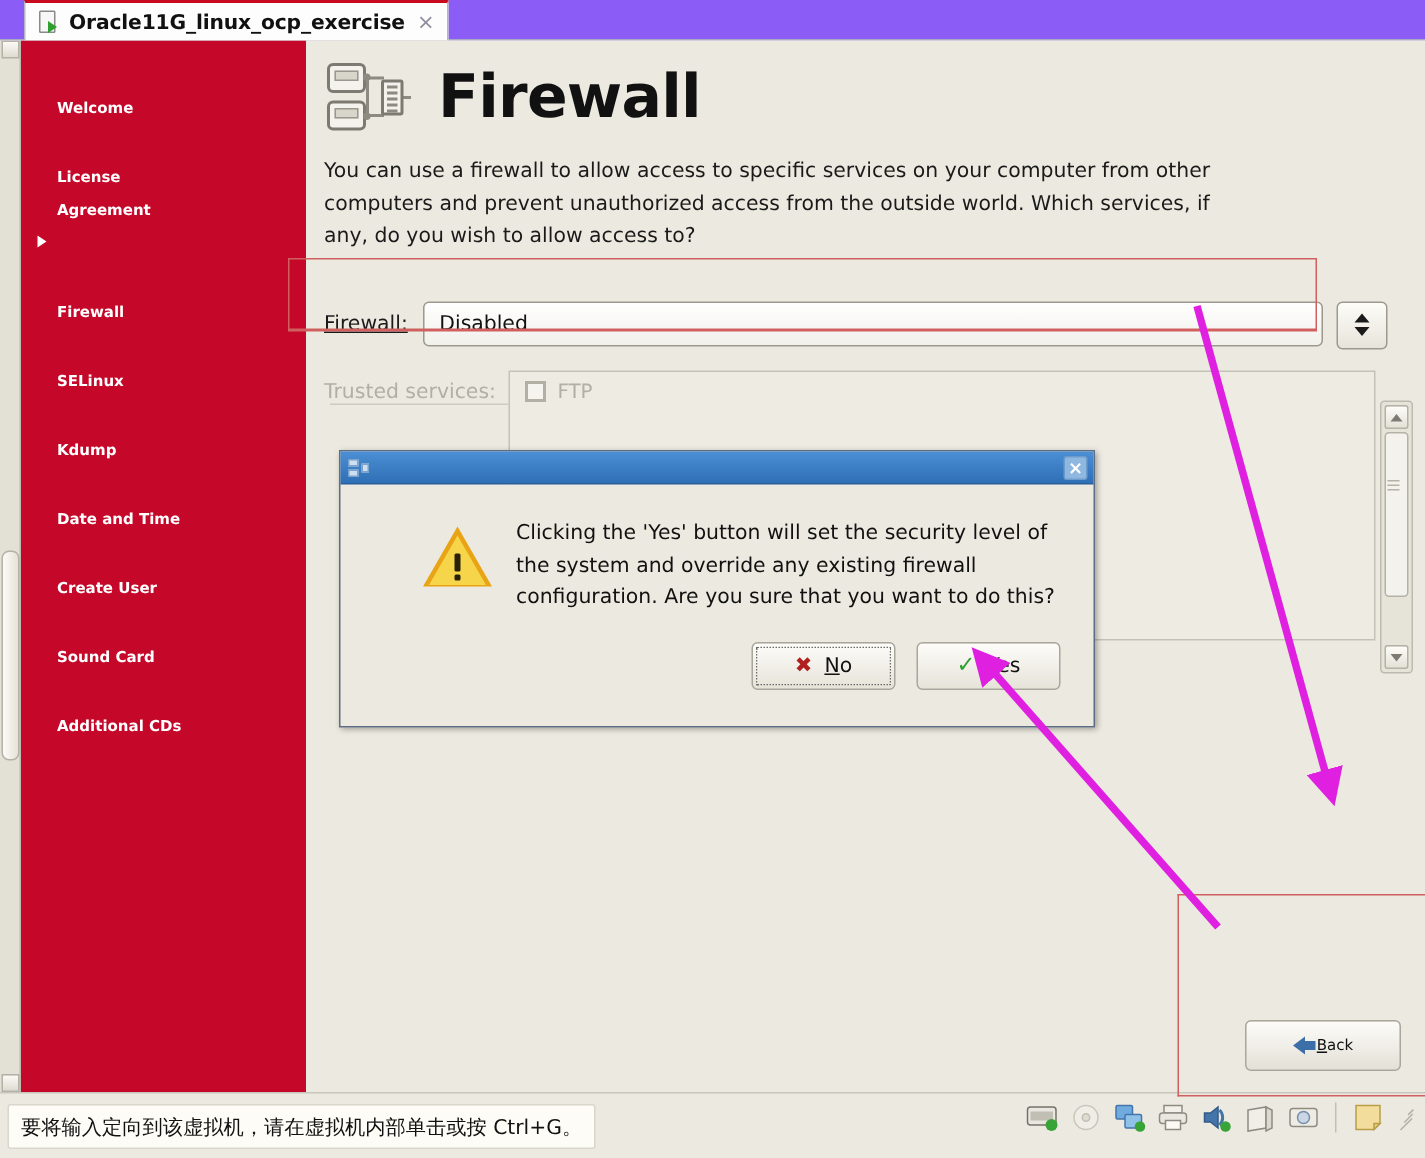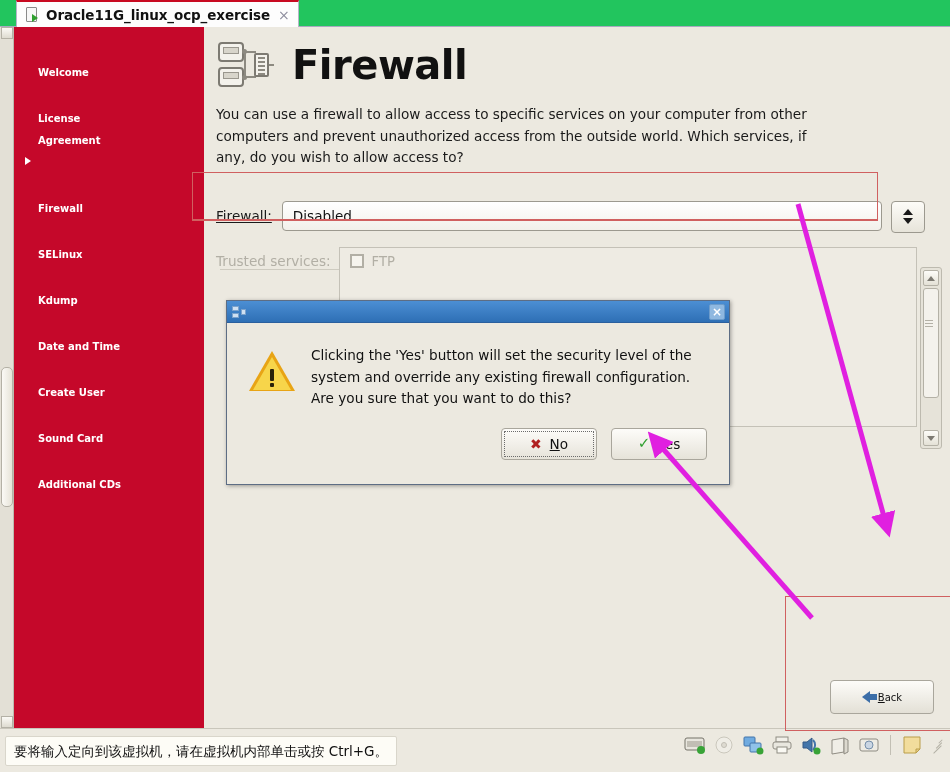--- a/index.html
+++ b/index.html
@@ -8,21 +8,21 @@
     font-family: "DejaVu Sans", "Liberation Sans", sans-serif;
     overflow: hidden;
     background: #d6d6e4;
   }
 
   #app { position: relative; width: 950px; height: 772px; }
 
   
   .tabbar {
     position: absolute; left: 0; top: 0; width: 950px; height: 27px;
-    background: #22c55e;
+    background: #8b5cf6;
     border-bottom: 1px solid #a9a9c0;
   }
   .vm-tab {
     position: absolute; left: 16px; top: 0; height: 27px;
     background: #fdfdfd;
     border-left: 1px solid #b5b5c8;
     border-right: 1px solid #b5b5c8;
     border-top: 2px solid #c80a21;
     display: flex; align-items: center; padding: 0 8px 0 8px;
     gap: 6px;
@@ -218,21 +218,21 @@
     position: absolute; background: #cfe0f2; border: 1px solid #7ba2cc;
   }
   .dlg-ticon .b1 { left:0; top:1px; width:7px;height:5px;}
   .dlg-ticon .b2 { left:0; top:8px; width:7px;height:5px;}
   .dlg-ticon .b3 { left:9px; top:4px; width:5px;height:6px;}
   .dlg-close {
     width: 16px; height: 16px; background: #8fb8e0; border: 1px solid #6d9ccb;
     border-radius: 2px; color: #fff; font-size: 12px; font-weight: bold;
     display: flex; align-items: center; justify-content: center; line-height: 1;
   }
-  .dlg-body { display: flex; gap: 16px; padding: 22px 18px 0 22px; }
+  .dlg-body { display: flex; gap: 16px; padding: 22px 18px 0 22px; margin-left: 33px; }
   .warn-icon { width: 46px; height: 42px; position: relative; flex: none; margin-top: 6px; }
   .warn-icon .tri {
     position:absolute; left:0; top:0;
     width:0;height:0;border-left:23px solid transparent;border-right:23px solid transparent;border-bottom:40px solid #e8a415;
   }
   .warn-icon .tri2 {
     position:absolute; left:4px; top:6px;
     width:0;height:0;border-left:19px solid transparent;border-right:19px solid transparent;border-bottom:33px solid #f7d54a;
   }
   .warn-icon .bang {

